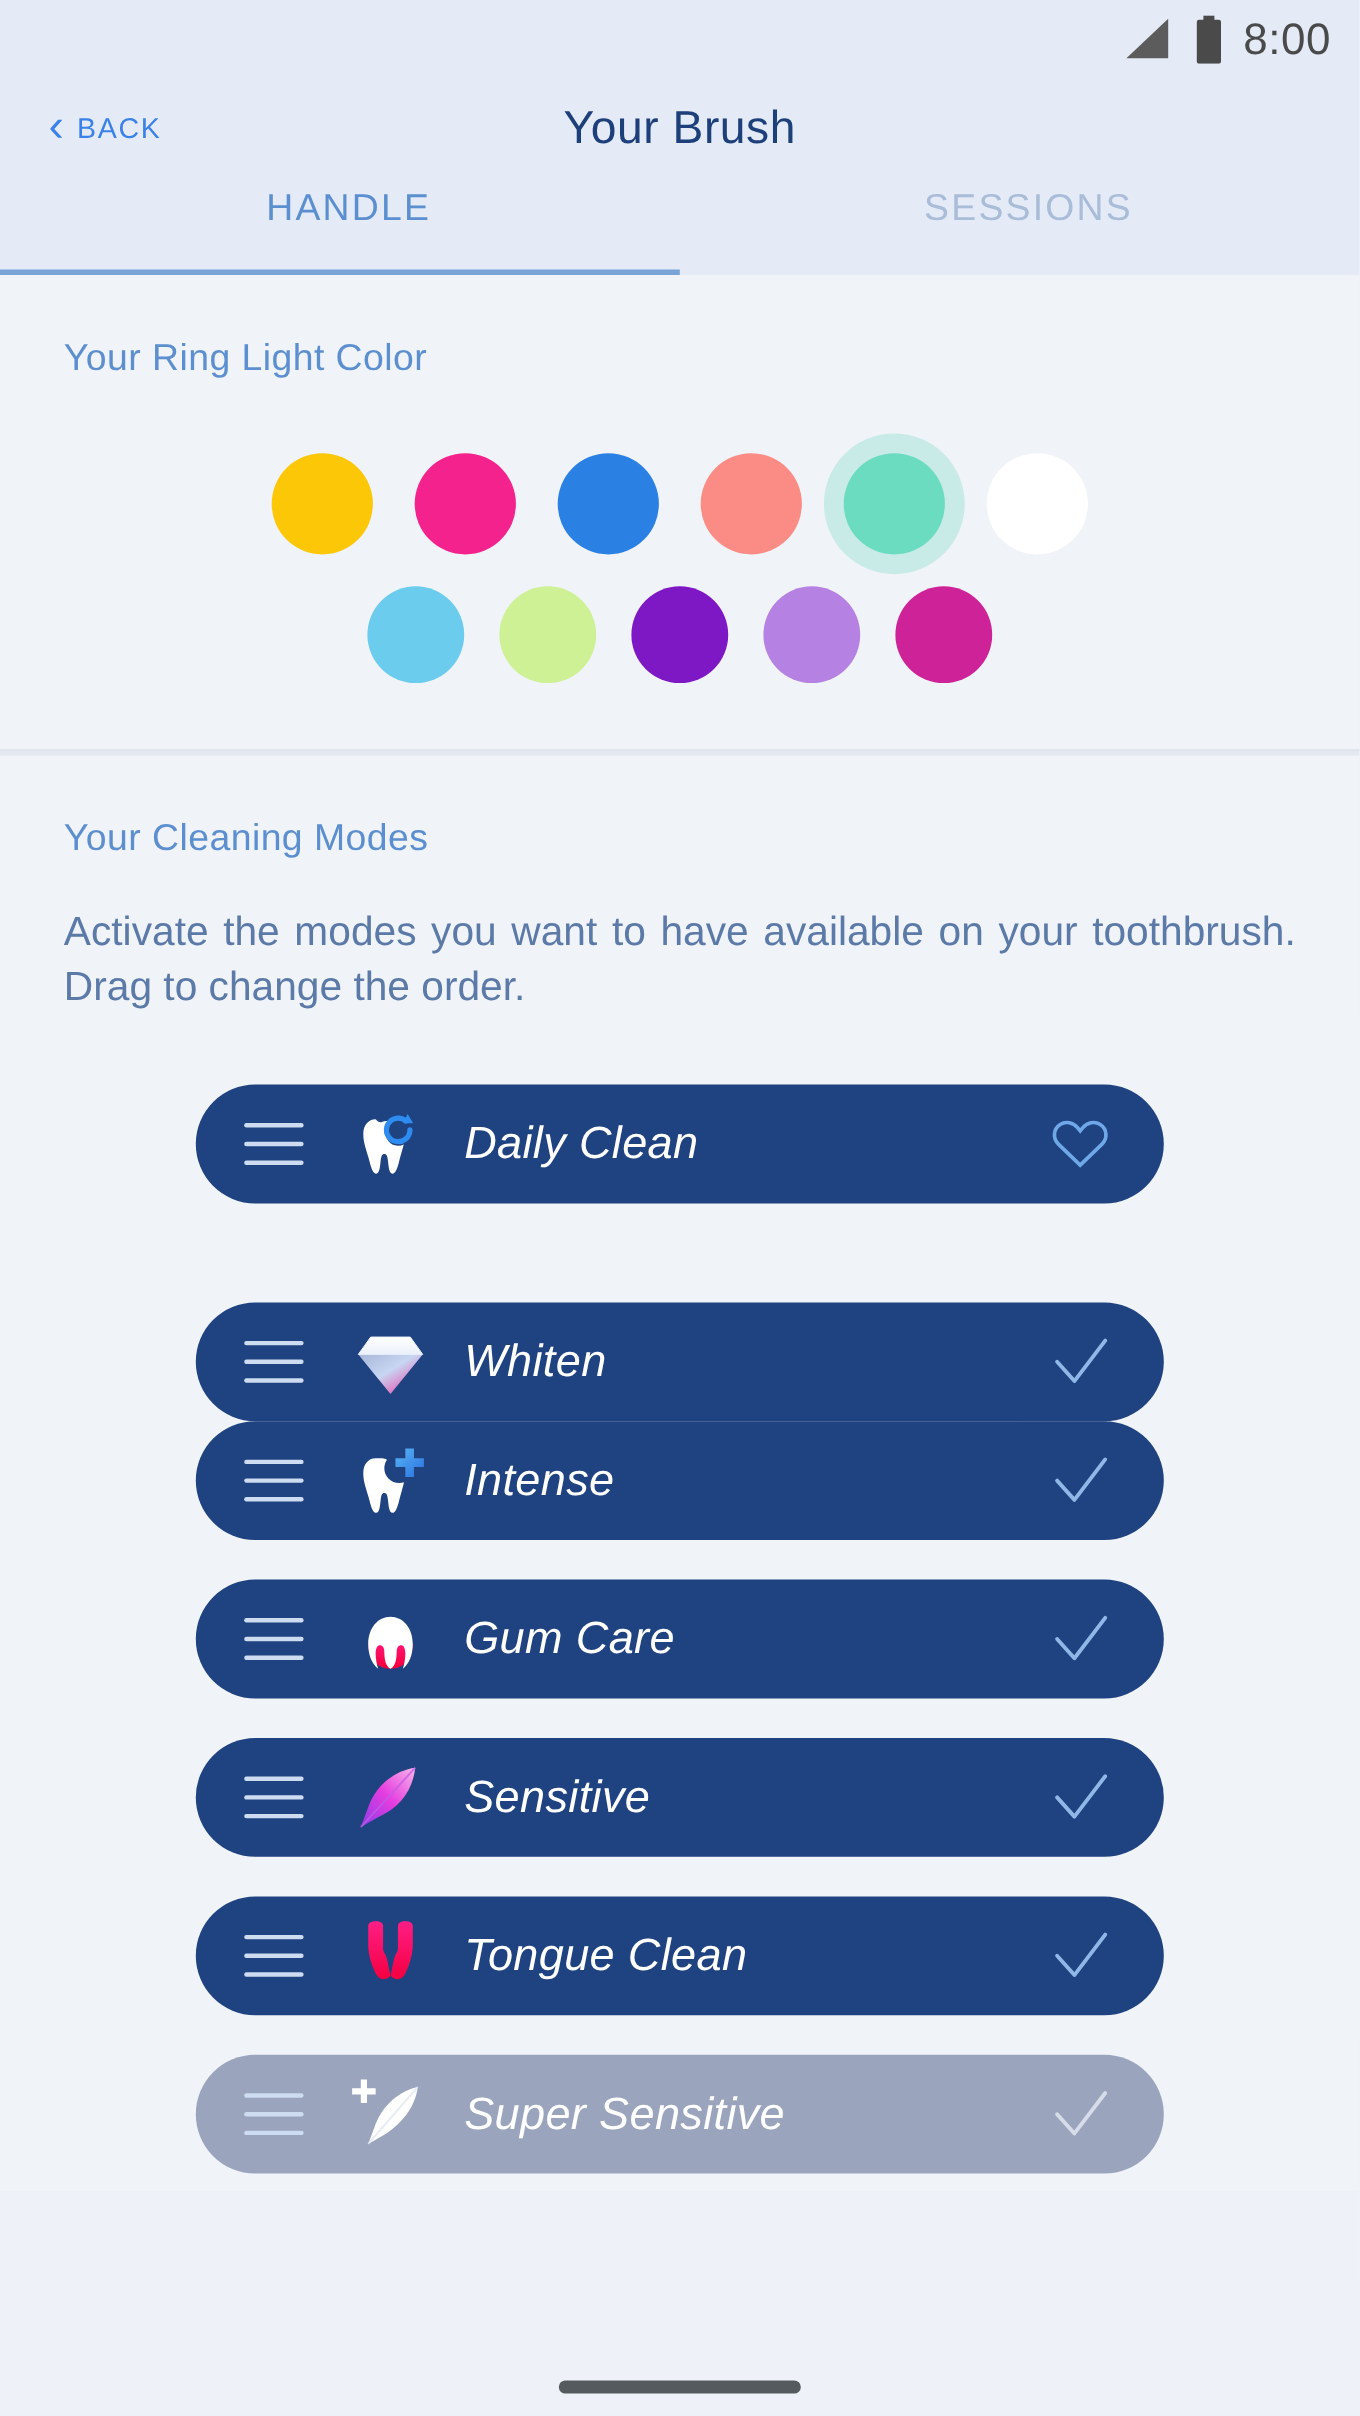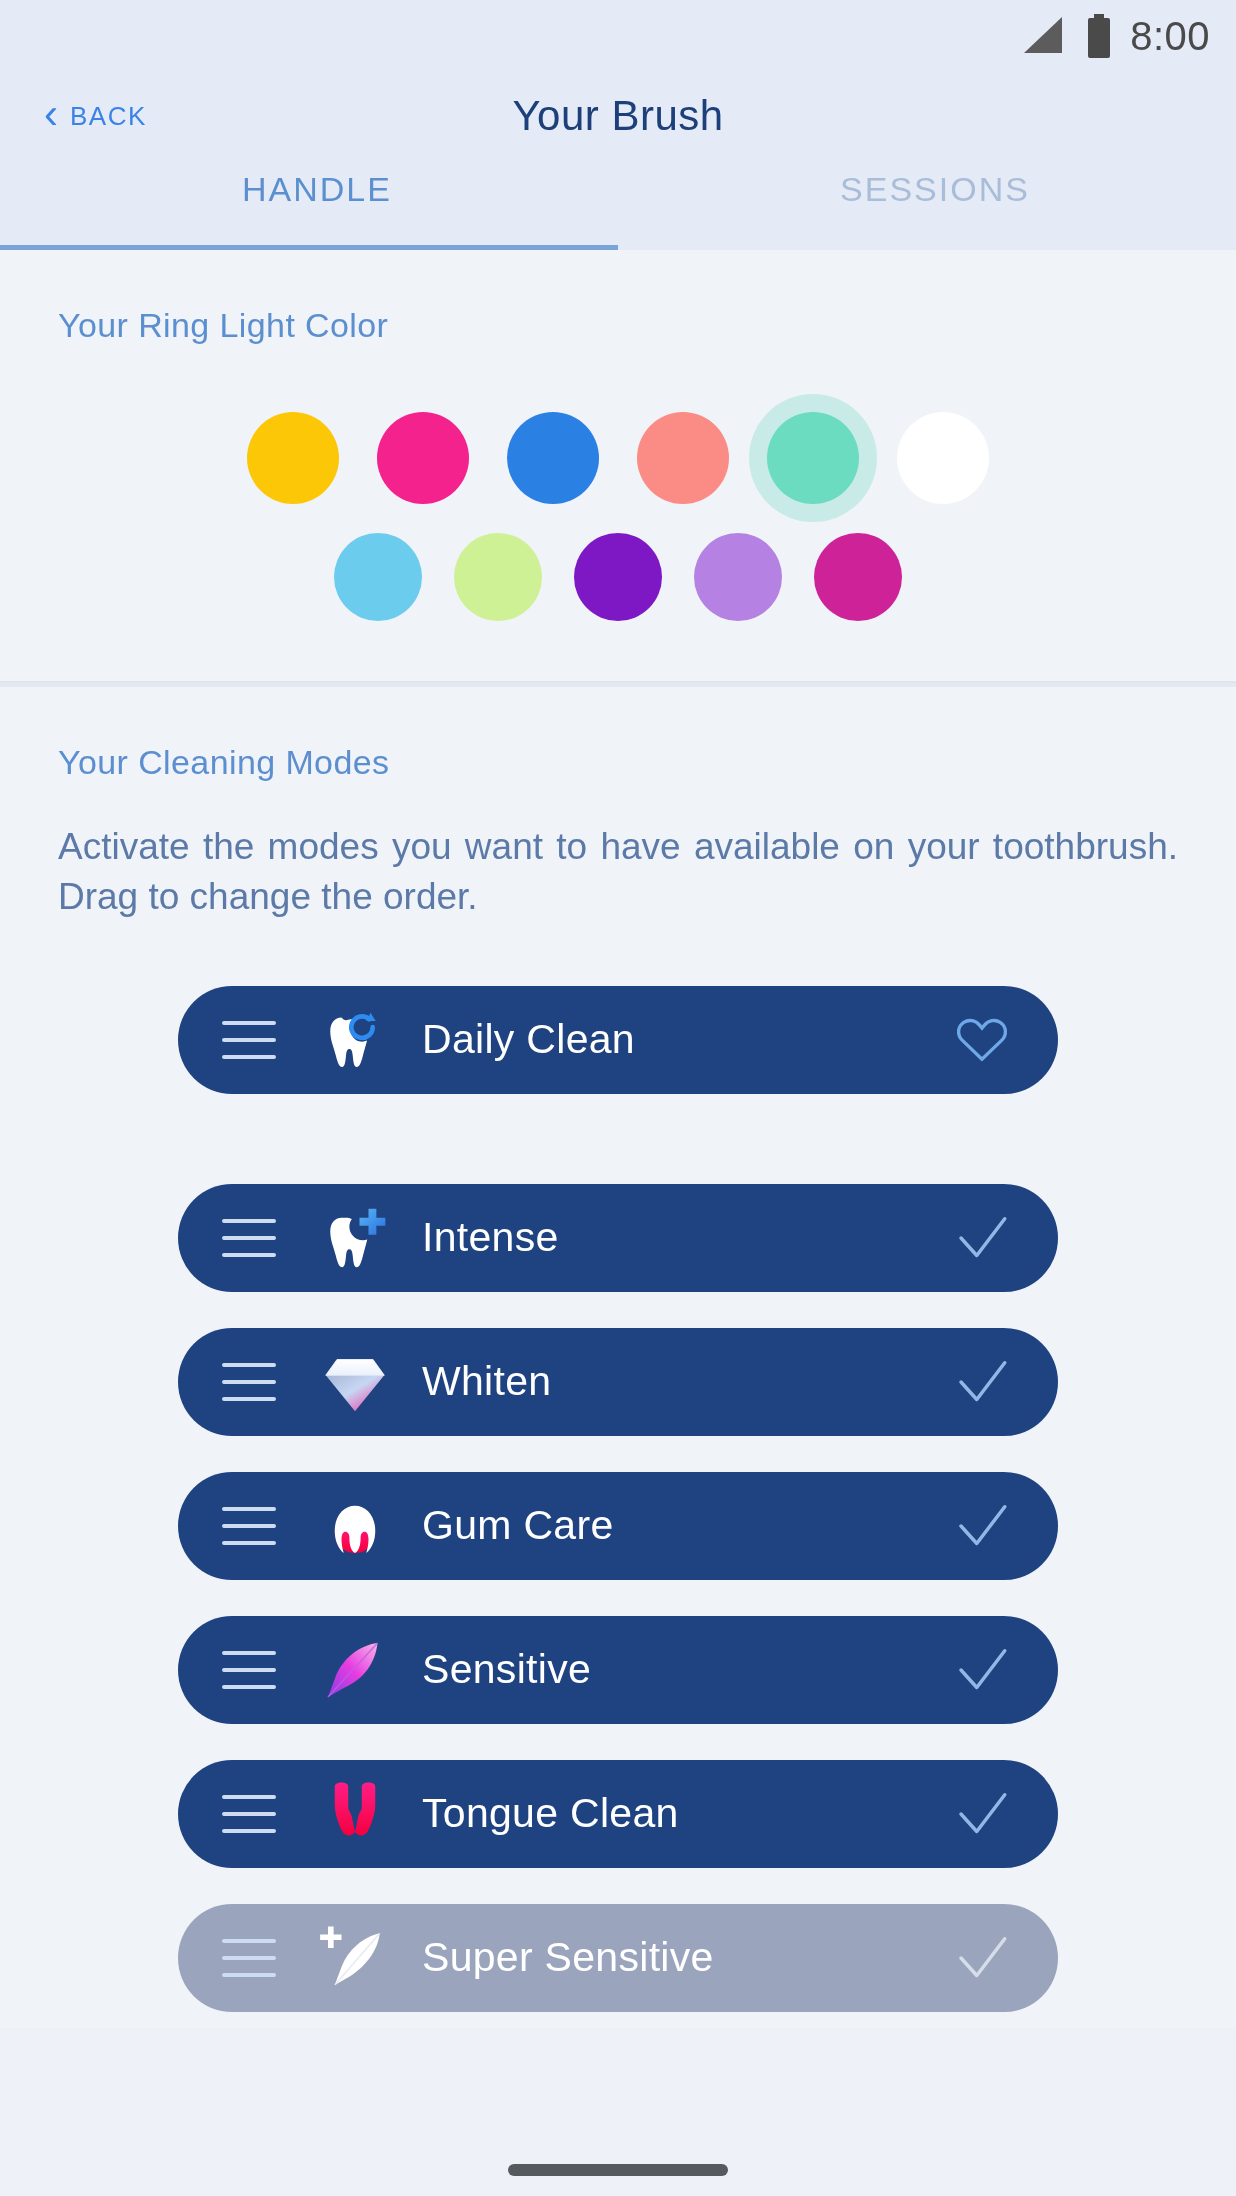--- a/index.html
+++ b/index.html
@@ -222,20 +222,21 @@
     align-items: center;
     justify-content: center;
   }
   .mode-label {
     margin-left: 30px;
     font-size: 41px;
     color: #ffffff;
     flex: 1 1 auto;
     letter-spacing: 0.3px;
     white-space: nowrap;
+    font-style: italic;
   }
   .mode-action {
     width: 64px;
     height: 64px;
     flex: 0 0 auto;
     display: flex;
     align-items: center;
     justify-content: center;
   }
 
@@ -346,46 +347,20 @@
           <svg viewBox="0 0 64 64" width="72" height="72">
             <path d="M20 12c-6 0-10 5-10 12 0 8 3 14 5 22 1.5 6 3 10 5.5 10 2.5 0 3-5 3.5-10 .4-4 1-6 3-6s2.6 2 3 6c.5 5 1 10 3.5 10 2.5 0 4-4 5.5-10 1.2-4.8 2.6-9 3.7-13.5-2.1 1-4.6 1.3-7.2.6C30 31.5 26.5 25 28.5 19c.7-2 1.9-3.6 3.4-4.8C29.6 13 27 13.6 25 14.3c-1.8.6-3.3-.3-5-2.3z" fill="#ffffff"></path>
             <path d="M44.5 13.5a9.5 9.5 0 1 0 3.2 7.1" fill="none" stroke="#2E8CF0" stroke-width="4.2" stroke-linecap="round"></path>
             <polygon points="45.8,7.8 50.4,15.2 42.2,15.2" fill="#2E8CF0"></polygon>
           </svg>
         </div>
         <div class="mode-label">Daily Clean</div>
         <div class="mode-action">
           <svg viewBox="0 0 32 32" width="56" height="56">
             <path d="M16 27 4.8 16.2C1.6 13.1 2 8.2 5.6 5.9c2.9-1.9 6.8-1.1 9 1.6L16 9.2l1.4-1.7c2.2-2.7 6.1-3.5 9-1.6 3.6 2.3 4 7.2.8 10.3z" fill="none" stroke="#6FA8E8" stroke-width="1.9"></path>
-          </svg>
-        </div>
-      </div>
-
-      <div class="mode-row">
-        <div class="drag-handle">
-            <span></span>
-            <span></span>
-            <span></span>
-          </div>
-        <div class="mode-icon">
-          <svg viewBox="0 0 64 64" width="72" height="72">
-            <path d="M20 14c-6 0-10 5-10 12 0 8 3 14 5 22 1.5 6 3 10 5.5 10 2.5 0 3-5 3.5-10 .4-4 1-6 3-6s2.6 2 3 6c.5 5 1 10 3.5 10 2.5 0 4-4 5.5-10 1.3-5.2 2.8-9.7 3.9-14.6-1.2.4-2.5.6-3.9.6-6.6 0-12-5.4-12-12 0-2.6.8-5 2.2-6.9-1.7-.7-3.6-1.1-5.2-1.1-1.6 0-3.2 0-4 0z" fill="#ffffff"></path>
-            <defs>
-              <linearGradient id="gradPlus" x1="0" y1="0" x2="1" y2="1">
-                <stop offset="0%" stop-color="#58B7F5"></stop>
-                <stop offset="100%" stop-color="#2B6FE0"></stop>
-              </linearGradient>
-            </defs>
-            <path d="M44 6h7v8h8v7h-8v8h-7v-8h-8v-7h8z" fill="url(#gradPlus)"></path>
-          </svg>
-        </div>
-        <div class="mode-label">Intense</div>
-        <div class="mode-action">
-          <svg viewBox="0 0 32 32" width="56" height="56">
-            <path d="M4 16 13 26 29 5" fill="none" stroke="#8FB8E6" stroke-width="2" stroke-linecap="round" stroke-linejoin="round"></path>
           </svg>
         </div>
       </div>
 
       <div class="mode-row gap">
         <div class="drag-handle">
             <span></span>
             <span></span>
             <span></span>
           </div>
@@ -408,20 +383,46 @@
           </svg>
         </div>
         <div class="mode-label">Whiten</div>
         <div class="mode-action">
           <svg viewBox="0 0 32 32" width="56" height="56">
             <path d="M4 16 13 26 29 5" fill="none" stroke="#8FB8E6" stroke-width="2" stroke-linecap="round" stroke-linejoin="round"></path>
           </svg>
         </div>
       </div>
 
+      <div class="mode-row">
+        <div class="drag-handle">
+            <span></span>
+            <span></span>
+            <span></span>
+          </div>
+        <div class="mode-icon">
+          <svg viewBox="0 0 64 64" width="72" height="72">
+            <path d="M20 14c-6 0-10 5-10 12 0 8 3 14 5 22 1.5 6 3 10 5.5 10 2.5 0 3-5 3.5-10 .4-4 1-6 3-6s2.6 2 3 6c.5 5 1 10 3.5 10 2.5 0 4-4 5.5-10 1.3-5.2 2.8-9.7 3.9-14.6-1.2.4-2.5.6-3.9.6-6.6 0-12-5.4-12-12 0-2.6.8-5 2.2-6.9-1.7-.7-3.6-1.1-5.2-1.1-1.6 0-3.2 0-4 0z" fill="#ffffff"></path>
+            <defs>
+              <linearGradient id="gradPlus" x1="0" y1="0" x2="1" y2="1">
+                <stop offset="0%" stop-color="#58B7F5"></stop>
+                <stop offset="100%" stop-color="#2B6FE0"></stop>
+              </linearGradient>
+            </defs>
+            <path d="M44 6h7v8h8v7h-8v8h-7v-8h-8v-7h8z" fill="url(#gradPlus)"></path>
+          </svg>
+        </div>
+        <div class="mode-label">Intense</div>
+        <div class="mode-action">
+          <svg viewBox="0 0 32 32" width="56" height="56">
+            <path d="M4 16 13 26 29 5" fill="none" stroke="#8FB8E6" stroke-width="2" stroke-linecap="round" stroke-linejoin="round"></path>
+          </svg>
+        </div>
+      </div>
+
       <div class="mode-row gap">
         <div class="drag-handle">
             <span></span>
             <span></span>
             <span></span>
           </div>
         <div class="mode-icon">
           <svg viewBox="0 0 64 64" width="72" height="72">
             <defs>
               <linearGradient id="gumGrad" x1="0" y1="0" x2="0" y2="1">

